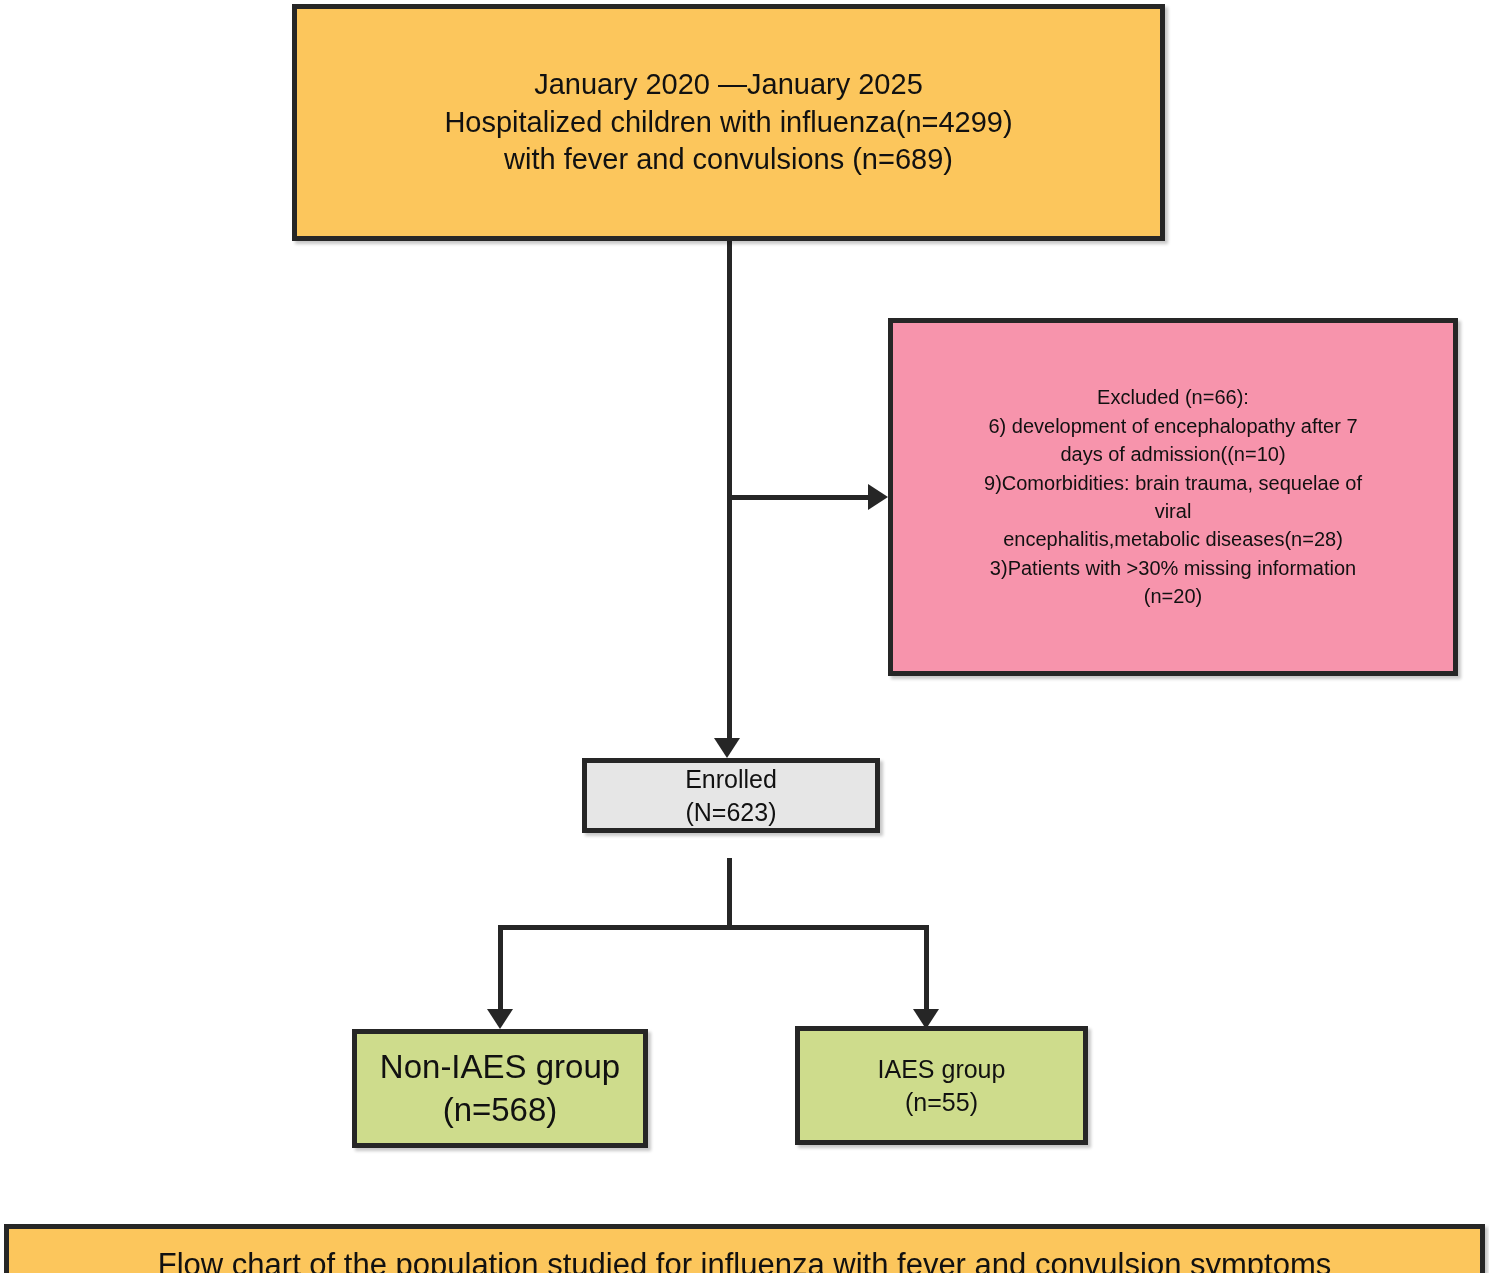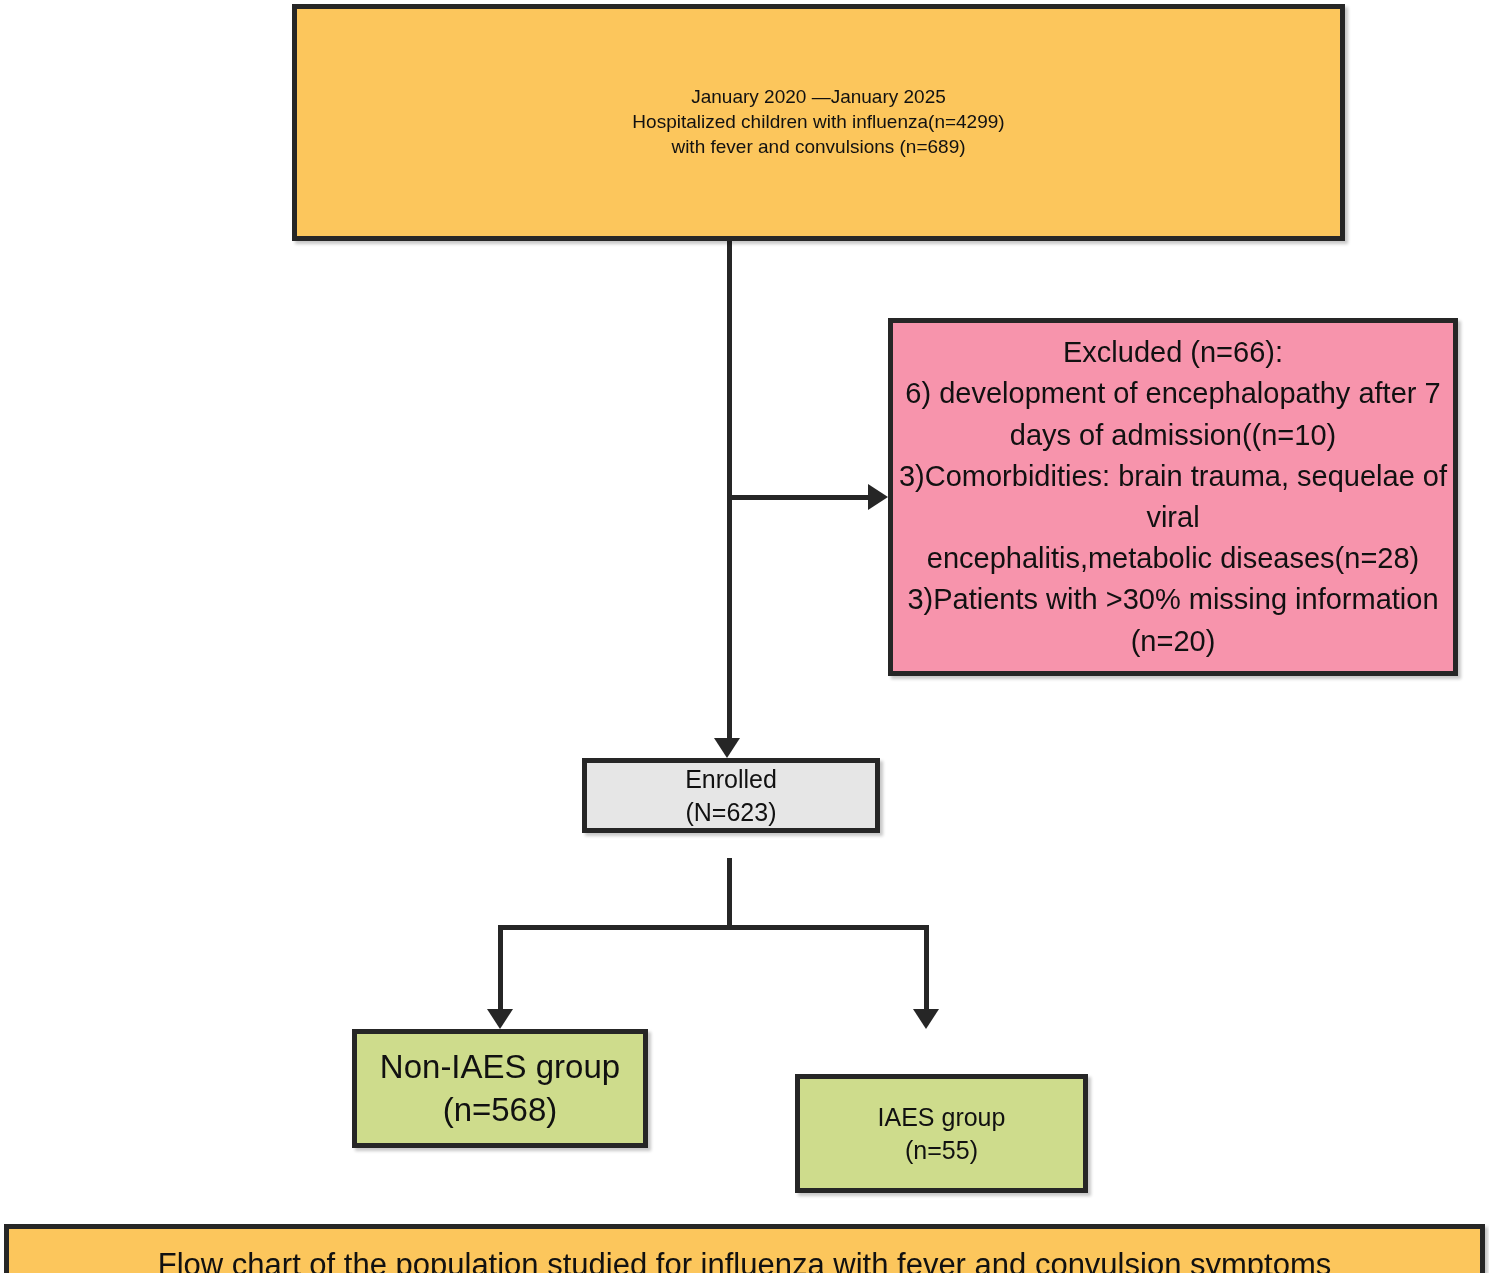--- a/index.html
+++ b/index.html
@@ -33,50 +33,50 @@
     text-align: center;
     color: #111111;
     line-height: 1.30;
     box-shadow: 3px 3px 3px rgba(0,0,0,0.22);
   }
   .node .line { display: block; white-space: pre; }
 
   
   #node-cohort {
     left: 292px; top: 4px;
-    width: 1053px; height: 237px;
+    width: 873px; height: 237px;
     background: #fcc65c;
-    font-size: 19px;
+    font-size: 29px;
   }
 
   #node-excluded {
     left: 888px; top: 318px;
     width: 570px; height: 358px;
     background: #f794ac;
-    font-size: 29px;
+    font-size: 20px;
     line-height: 1.42;
     padding: 0 2px;
   }
 
   #node-enrolled {
     left: 582px; top: 758px;
     width: 298px; height: 75px;
     background: #e6e6e6;
     font-size: 25px;
   }
 
   #node-noniaes {
     left: 352px; top: 1029px;
     width: 296px; height: 119px;
     background: #cedc8c;
     font-size: 33px;
   }
 
   #node-iaes {
-    left: 795px; top: 1074px;
+    left: 795px; top: 1026px;
     width: 293px; height: 119px;
     background: #cedc8c;
     font-size: 25px;
   }
 
   #node-caption {
     left: 4px; top: 1224px;
     width: 1481px; height: 82px;
     background: #fcc65c;
     font-size: 31px;
@@ -128,21 +128,21 @@
   <div class="node" id="node-cohort">
     <span class="line">January 2020 —January 2025</span>
     <span class="line">Hospitalized children with influenza(n=4299)</span>
     <span class="line">with fever and convulsions (n=689)</span>
   </div>
 
   <div class="node" id="node-excluded">
     <span class="line">Excluded (n=66):</span>
     <span class="line">6) development of encephalopathy after 7</span>
     <span class="line">days of admission((n=10)</span>
-    <span class="line">3)Comorbidities: brain trauma, sequelae of</span>
+    <span class="line">9)Comorbidities: brain trauma, sequelae of</span>
     <span class="line">viral</span>
     <span class="line">encephalitis,metabolic diseases(n=28)</span>
     <span class="line">3)Patients with &gt;30% missing information</span>
     <span class="line">(n=20)</span>
   </div>
 
   <div class="node" id="node-enrolled">
     <span class="line">Enrolled</span>
     <span class="line">(N=623)</span>
   </div>

